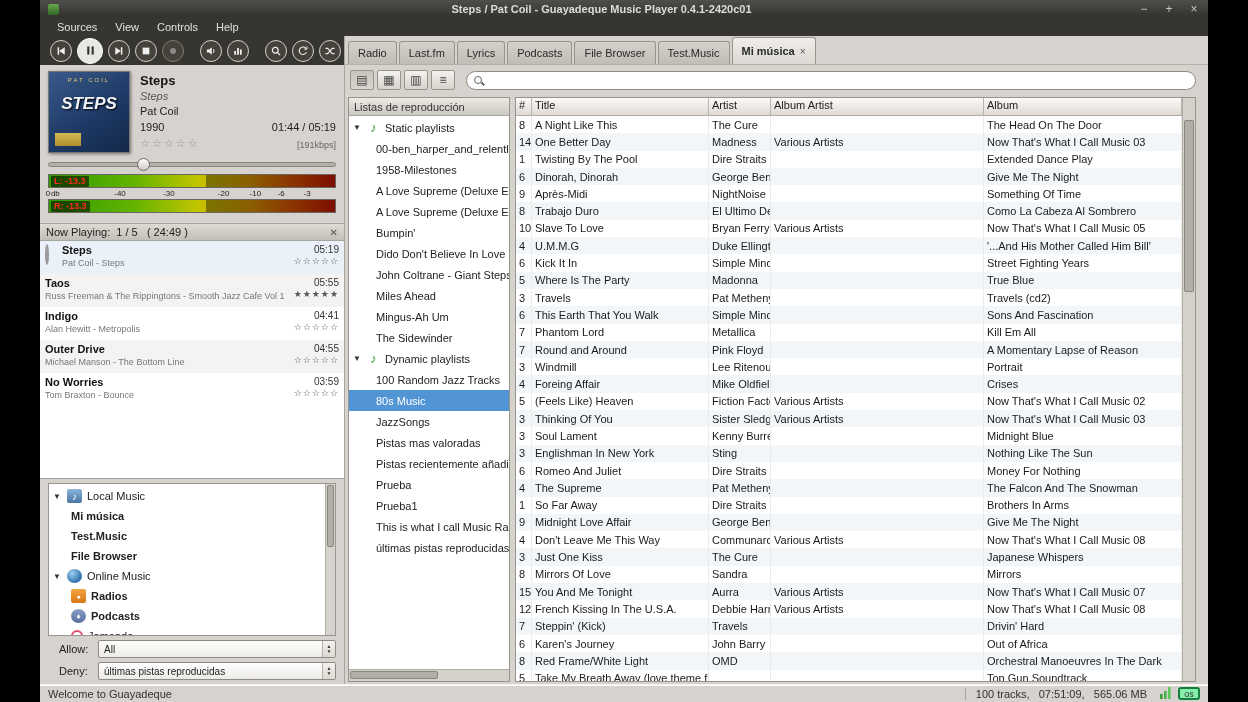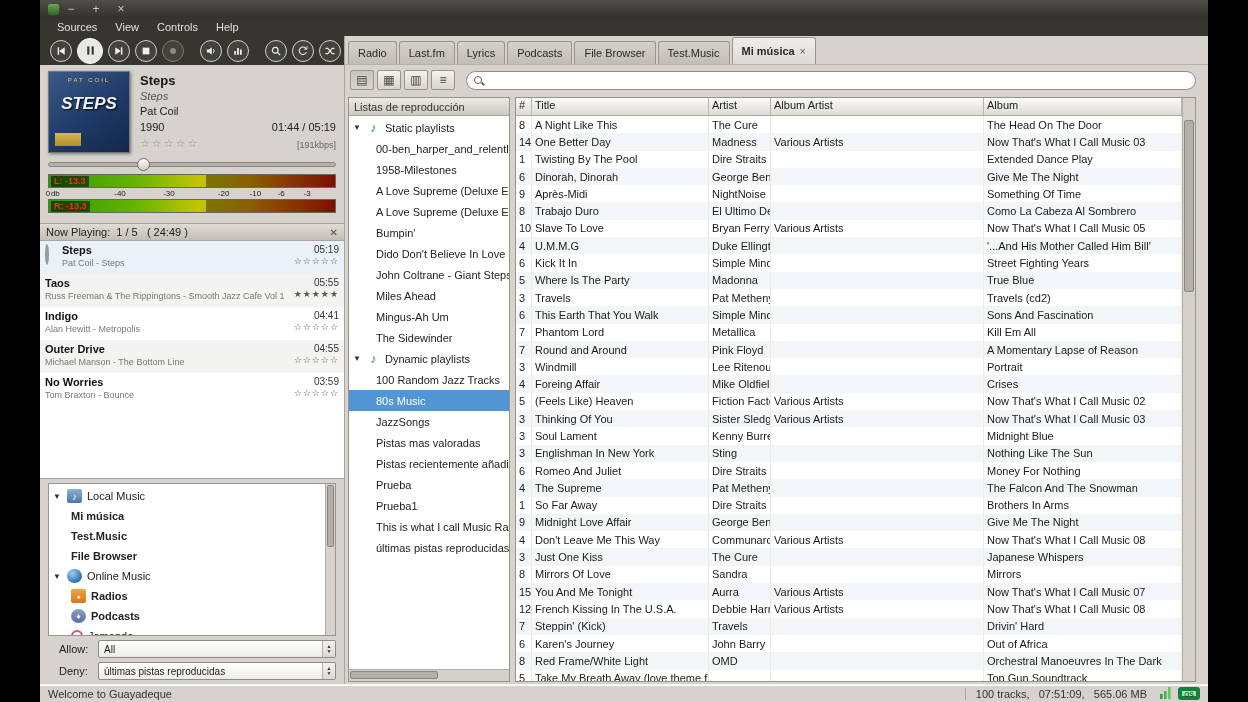--- a/index.html
+++ b/index.html
@@ -142,29 +142,30 @@
   .tbody .trow:nth-of-type(even) { background:#f3f6f9; }
   .td { padding:0 3px; white-space:nowrap; overflow:hidden; border-right:1px solid #edebe7; display:flex; align-items:center; }
   .vscroll { width:13px; flex:none; border-left:1px solid #b0aca6; background:#d4d0ca; position:relative; }
   .vscroll .thumb { position:absolute; left:1px; right:1px; top:22px; height:172px; background:#b2aea8; border:1px solid #8a867f; border-radius:2px; }
 
   
   .statusbar { height:18px; flex:none; background:#d6d2ce; border-top:1px solid #f4f2ee; box-shadow:inset 0 1px 0 #fff; display:flex; align-items:center; font-size:11px; color:#333; padding:0 8px; }
   .sb-left { flex:1; white-space:nowrap; overflow:hidden; }
   .sb-stats { white-space:pre; border-left:1px solid #a8a49e; padding:0 12px 0 10px; }
   .sb-icons { display:flex; align-items:center; gap:5px; }
-  .os-box { display:inline-flex; align-items:center; justify-content:center; width:22px; height:13px; background:#86efac; border:4px solid #15803d; border-radius:3px; font-size:9px; color:#333; }
+  .os-box { display:inline-flex; align-items:center; justify-content:center; width:22px; height:13px; background:#86efac; border:2px solid #15803d; border-radius:3px; font-size:9px; color:#333; }
 </style>
 </head>
 <body>
 
 <div class="window">
 
   <div class="titlebar">
     <span class="win-icon"></span>
+    <span class="title">Steps / Pat Coil - Guayadeque Music Player 0.4.1-2420c01</span>
     <span class="win-btns">
       <span>−</span>
       <span>+</span>
       <span>×</span>
     </span>
   </div>
 
   <div class="menubar">
 
   <span class="menu-item">Sources</span>

